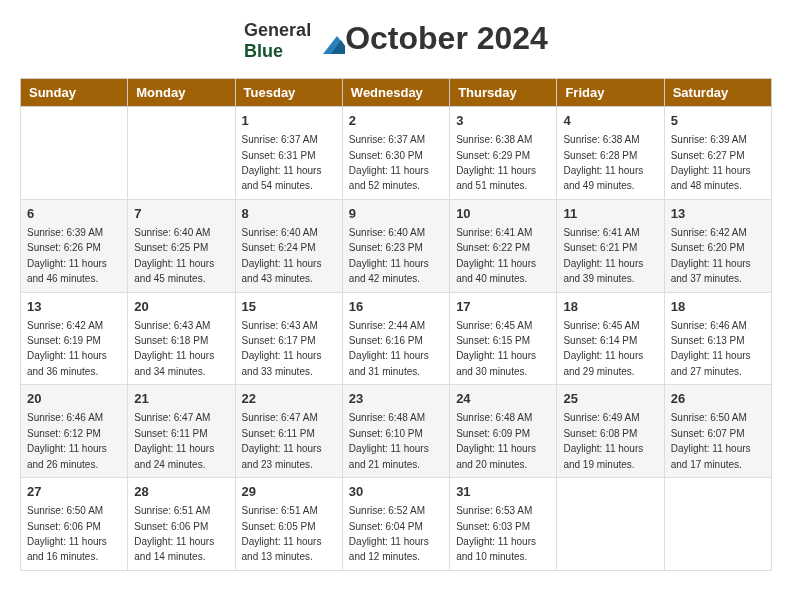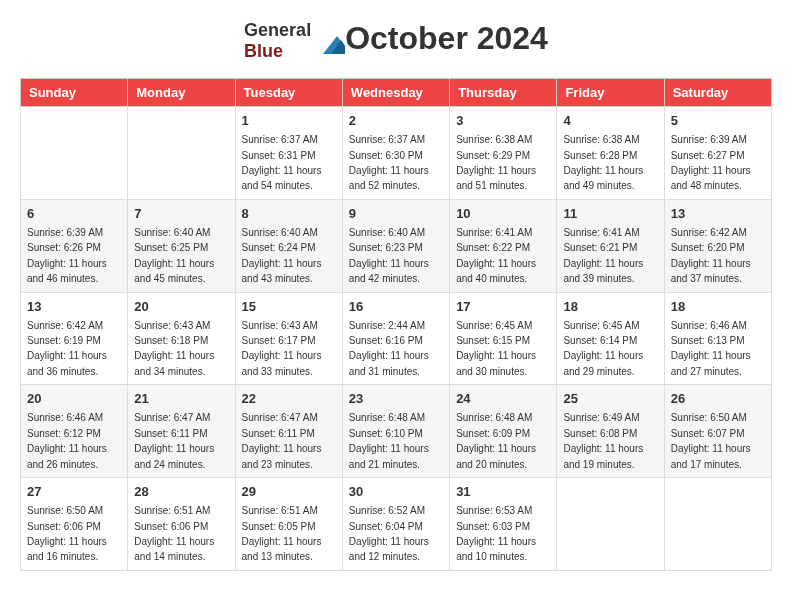--- a/index.html
+++ b/index.html
@@ -21,21 +21,21 @@
       align-items: center;
     }
     .logo-text-general {
       font-size: 18px;
       font-weight: bold;
       color: #333;
     }
     .logo-text-blue {
       font-size: 18px;
       font-weight: bold;
-      color: #7f1d1d;
+      color: #14532d;
     }
     .logo-icon {
       width: 30px;
       height: 30px;
       margin-left: 4px;
     }
     .title-block {
       text-align: right;
     }
     .title-block h1 {
@@ -47,21 +47,21 @@
       font-size: 16px;
       font-weight: normal;
       color: #555;
     }
     .calendar {
       width: 100%;
       border-collapse: collapse;
       font-size: 11px;
     }
     .calendar thead th {
-      background-color: #ef4444;
+      background-color: #a16207;
       color: #fff;
       text-align: left;
       padding: 6px 8px;
       font-size: 13px;
       font-weight: bold;
       border: 1px solid #ccc;
     }
     .calendar tbody td {
       vertical-align: top;
       padding: 5px 6px;

